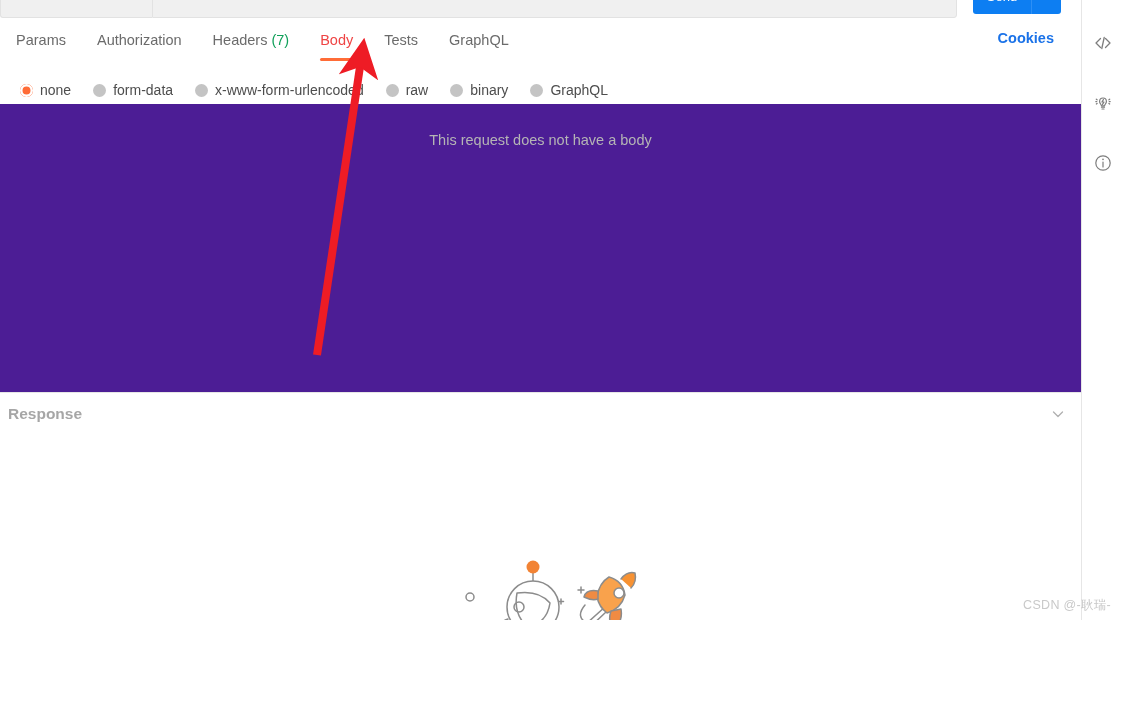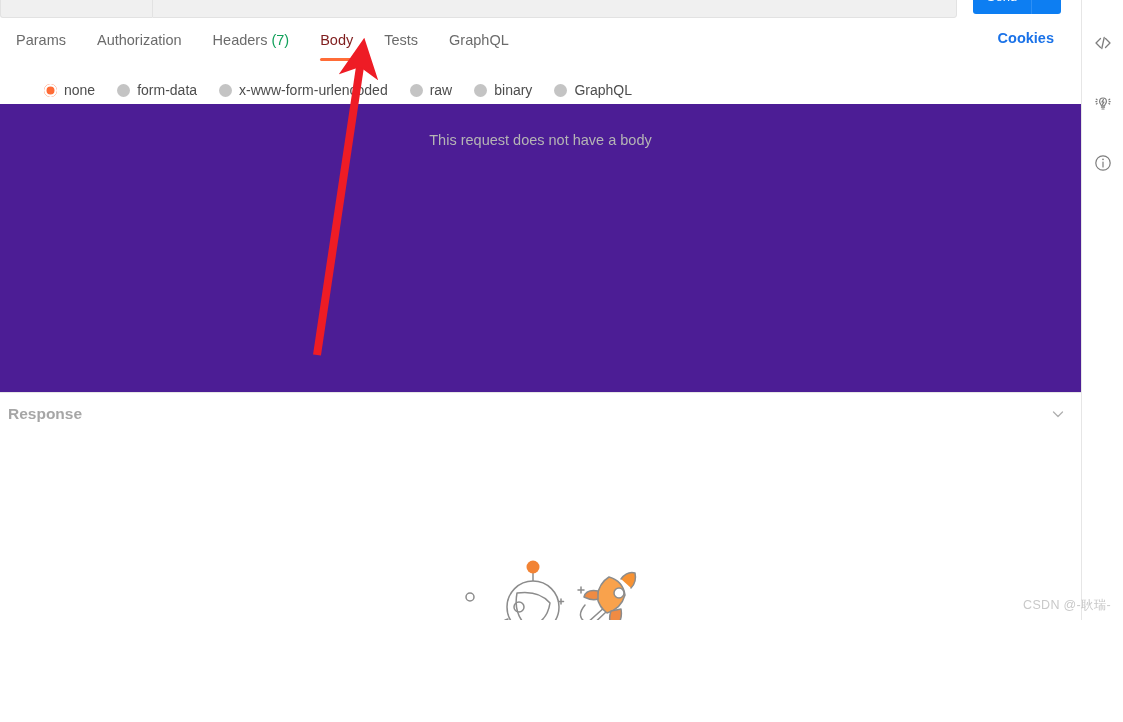--- a/index.html
+++ b/index.html
@@ -82,21 +82,21 @@
     position: relative;
     padding: 0 0 11px 0;
     margin-right: 31px;
     font-size: 14.5px;
     color: #6b6b6b;
     white-space: nowrap;
     cursor: pointer;
     line-height: 20px;
   }
   .tab:first-child { margin-left: 16px; }
-  .tab.active { color: #7f1d1d; }
+  .tab.active { color: #ef4444; }
   .tab .count { color: #10a05a; }
   .tab .underline {
     position: absolute;
     left: 0; right: 0; bottom: 0;
     height: 2.5px;
     background: #ff6c37;
     border-radius: 2px;
   }
   .cookies-link {
     position: absolute;
@@ -104,26 +104,26 @@
     top: 4px;
     font-size: 14.5px;
     color: #1a72e8;
     font-weight: bold;
     cursor: pointer;
   }
 
   
   .radio-row {
     position: absolute;
-    left: 12px; top: 76px;
+    left: 0; top: 76px;
     width: 1081px;
     height: 28px;
     display: flex;
     align-items: center;
-    padding-left: 32px;
+    padding-left: 20px;
     box-sizing: border-box;
   }
   .radio-item {
     display: flex;
     align-items: center;
     margin-right: 22px;
     cursor: pointer;
     white-space: nowrap;
   }
   .radio-dot {

